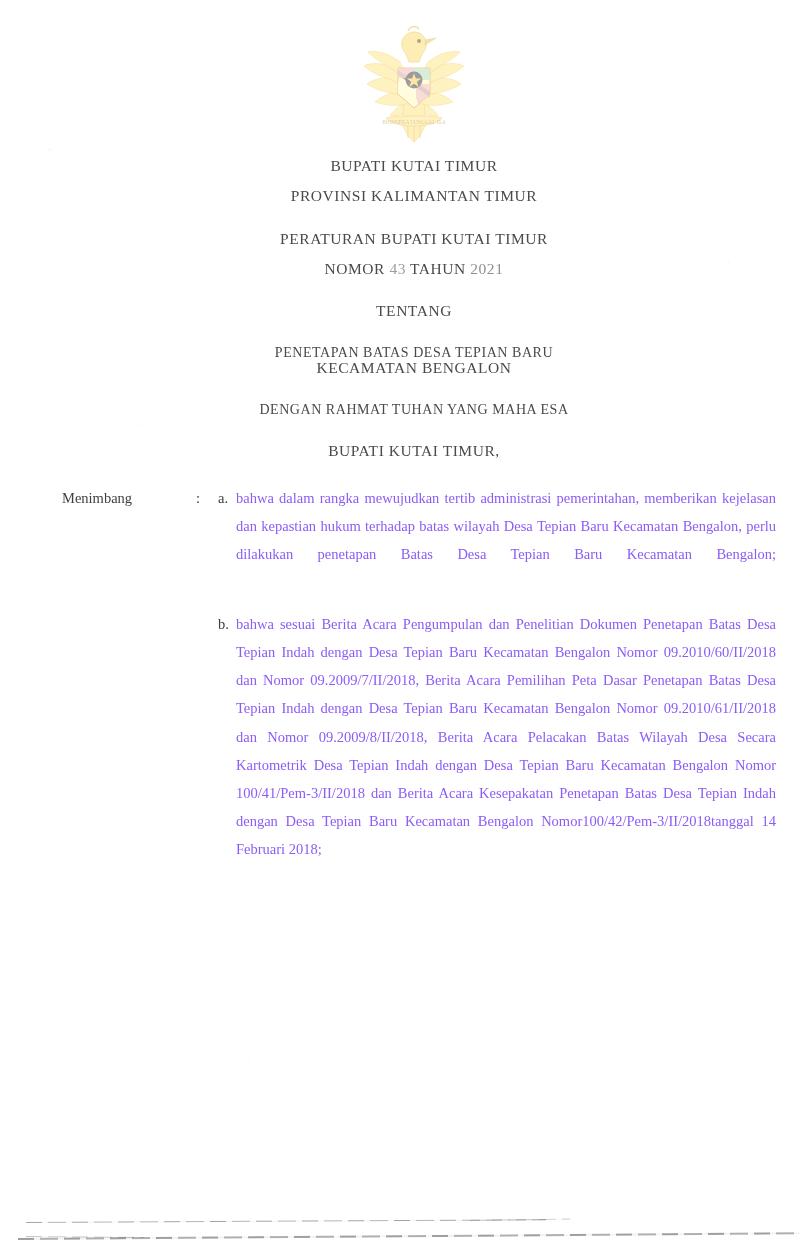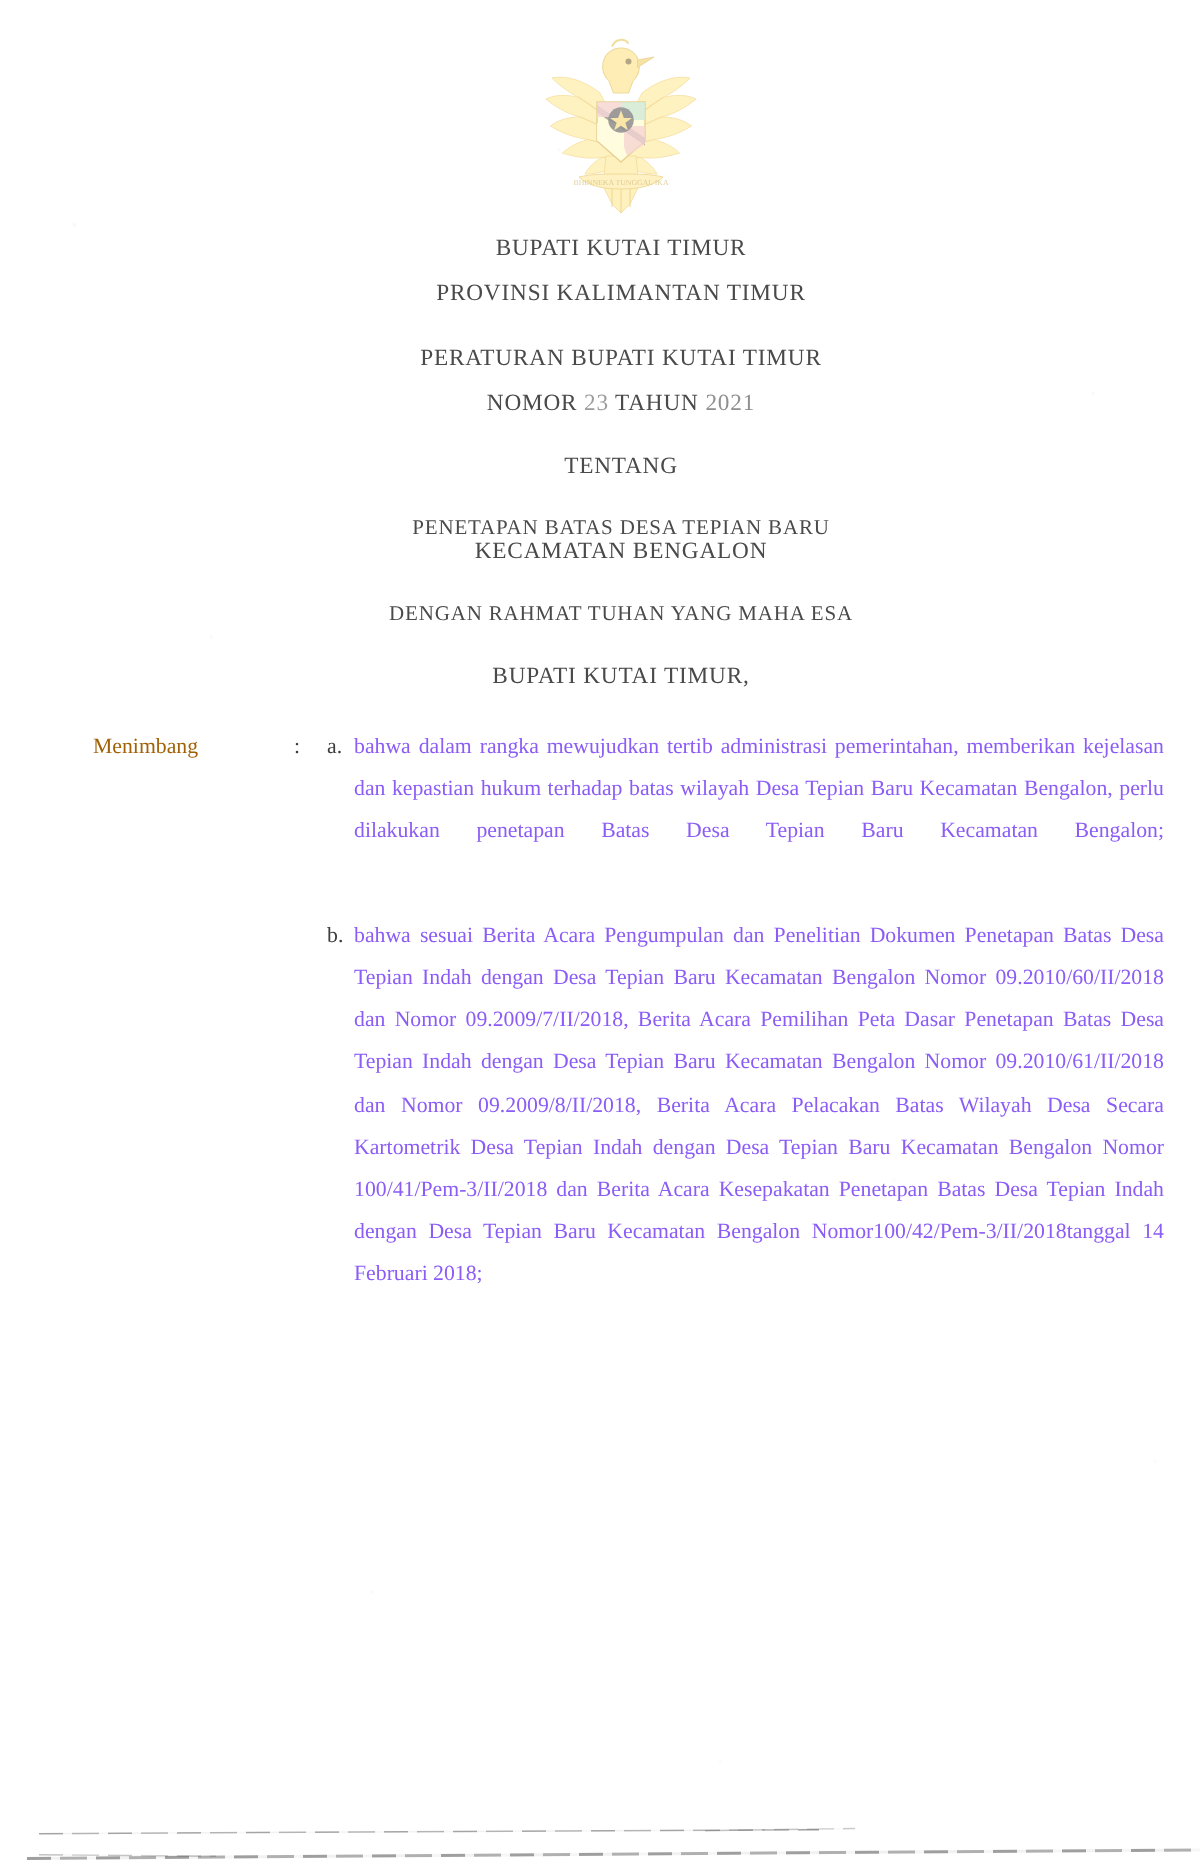--- a/index.html
+++ b/index.html
@@ -92,21 +92,21 @@
   }
   .clause-row {
     display: flex;
     align-items: flex-start;
   }
   .label-col {
     width: 134px;
     flex: 0 0 134px;
     font-size: 14.5px;
     line-height: 28.2px;
-    color: #a16207;
+    color: #404040;
   }
   .colon-col {
     width: 22px;
     flex: 0 0 22px;
     font-size: 14.5px;
     line-height: 28.2px;
     color: #3d3d3d;
   }
   .items-col {
     flex: 1 1 auto;
@@ -253,21 +253,21 @@
       </g>
     </svg>
   </div>
 
   <div class="heading">
     <div class="hline t1">BUPATI KUTAI TIMUR</div>
     <div class="hline t2">PROVINSI KALIMANTAN TIMUR</div>
     <div class="hline t3">PERATURAN BUPATI KUTAI TIMUR</div>
     <div class="hline t4">
       <span>NOMOR</span>
-      <span class="nomor-faint">23</span>
+      <span class="nomor-faint">43</span>
       <span>TAHUN</span>
       <span class="tahun-faint">2021</span>
     </div>
     <div class="hline t5">TENTANG</div>
     <div class="hline t6">PENETAPAN BATAS DESA TEPIAN BARU</div>
     <div class="hline t7">KECAMATAN BENGALON</div>
     <div class="hline t8">DENGAN RAHMAT TUHAN YANG MAHA ESA</div>
     <div class="hline t9">BUPATI KUTAI TIMUR,</div>
   </div>
 

